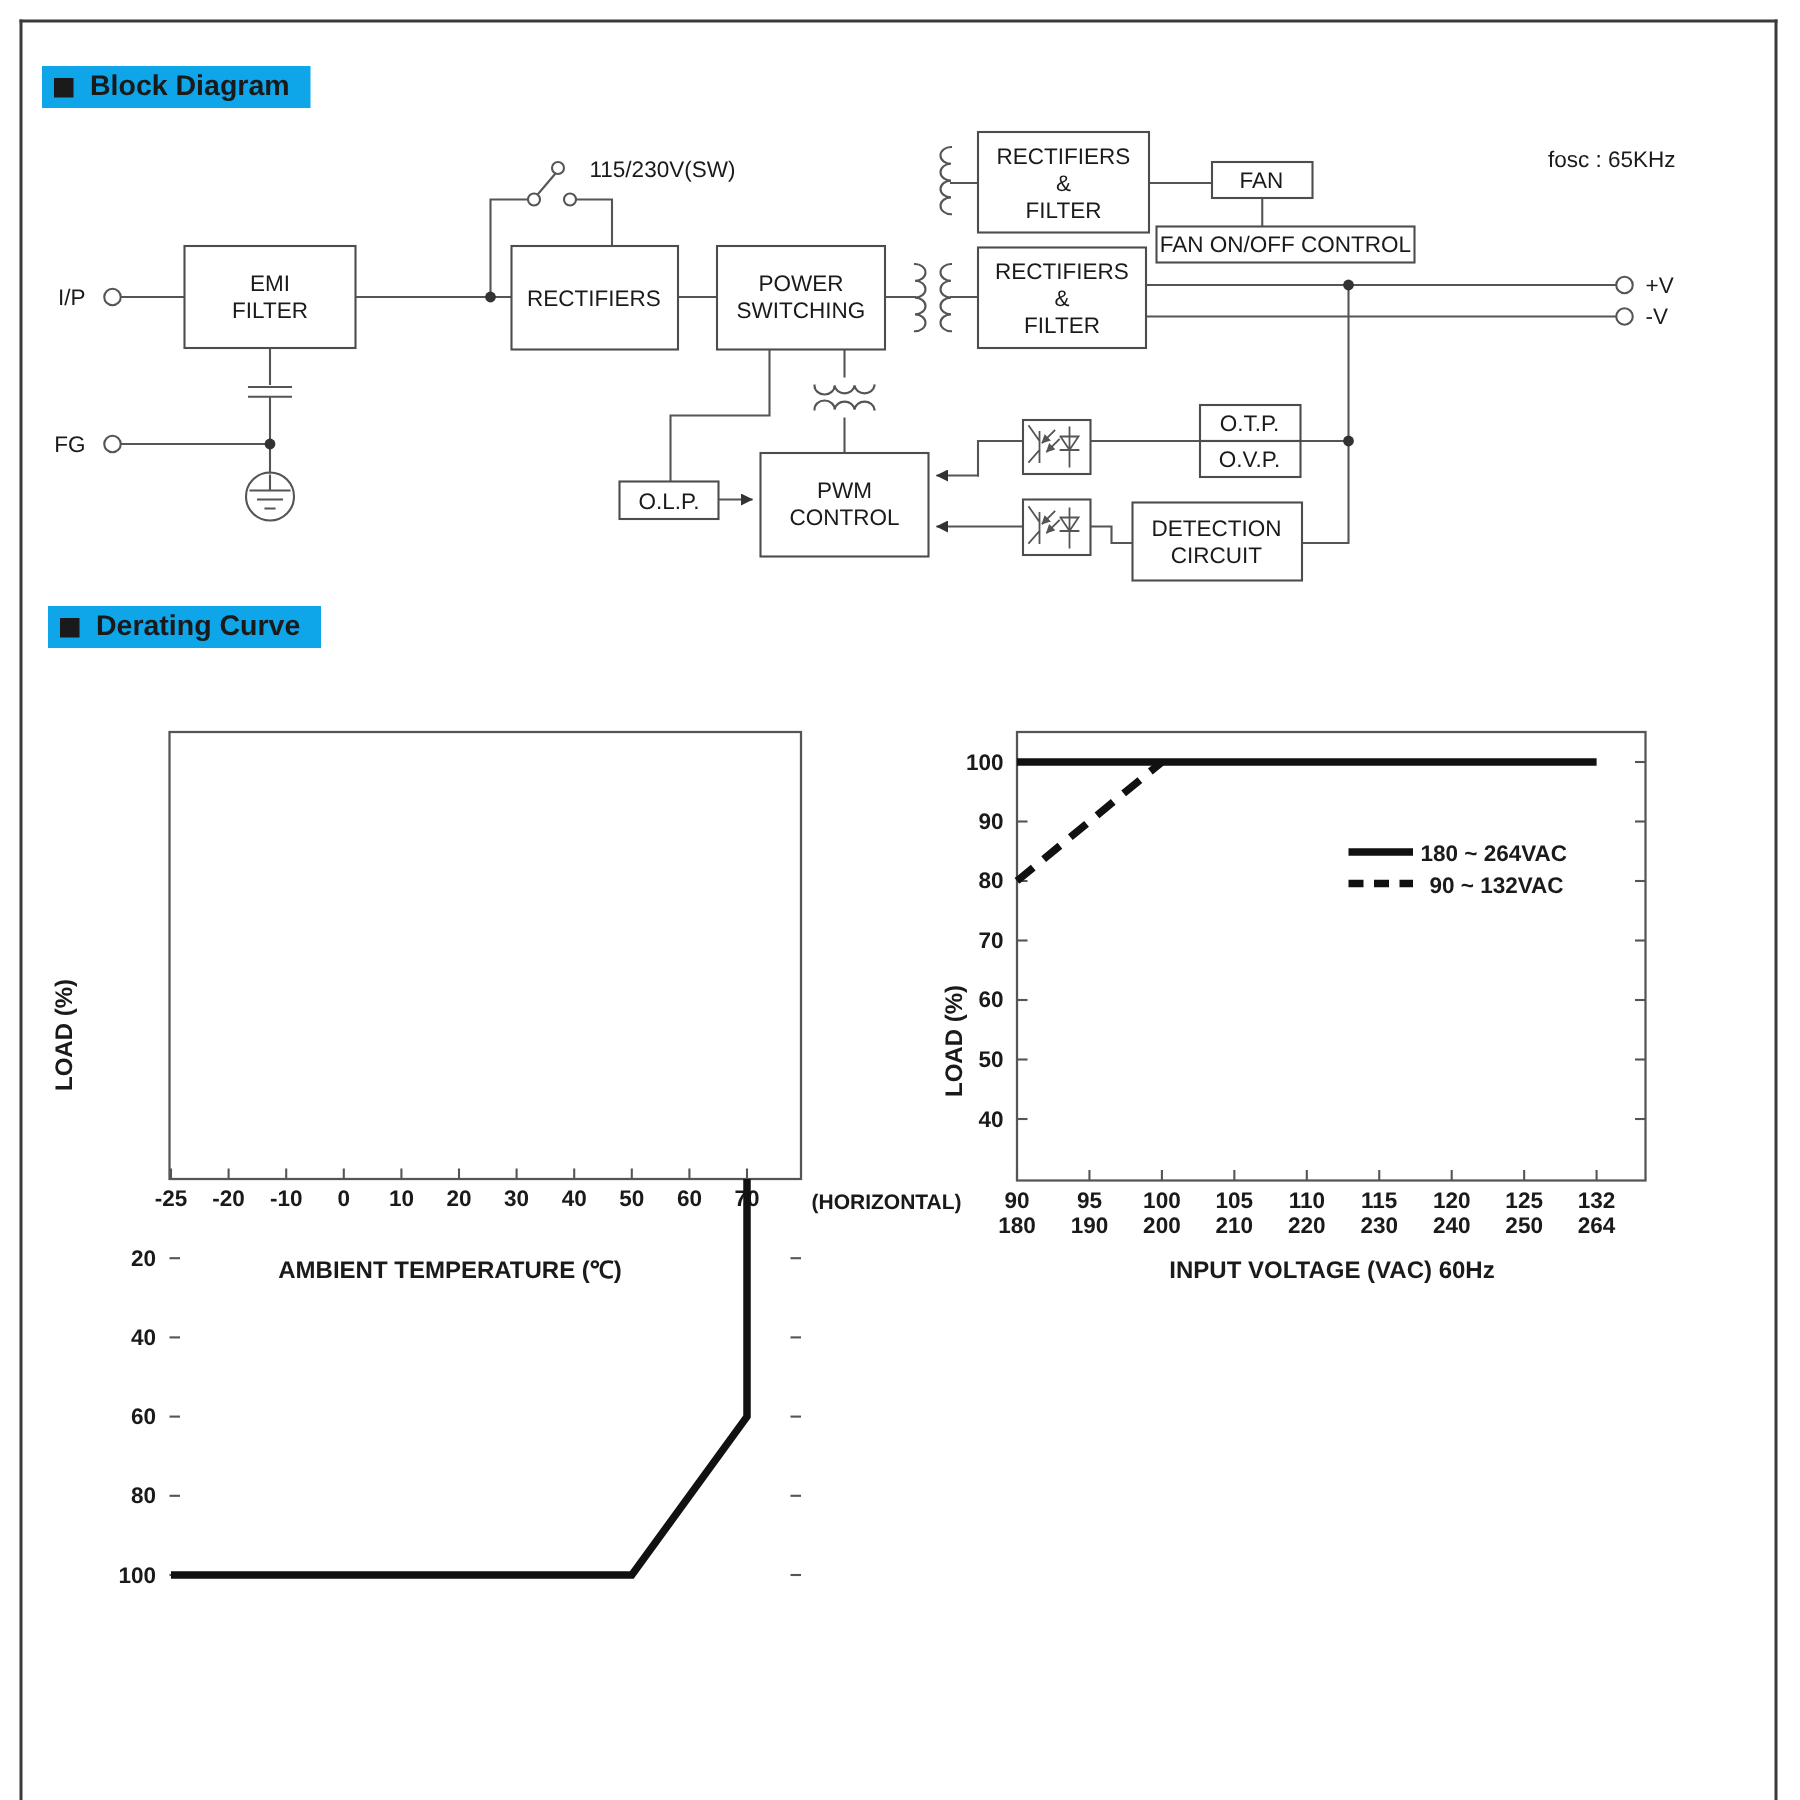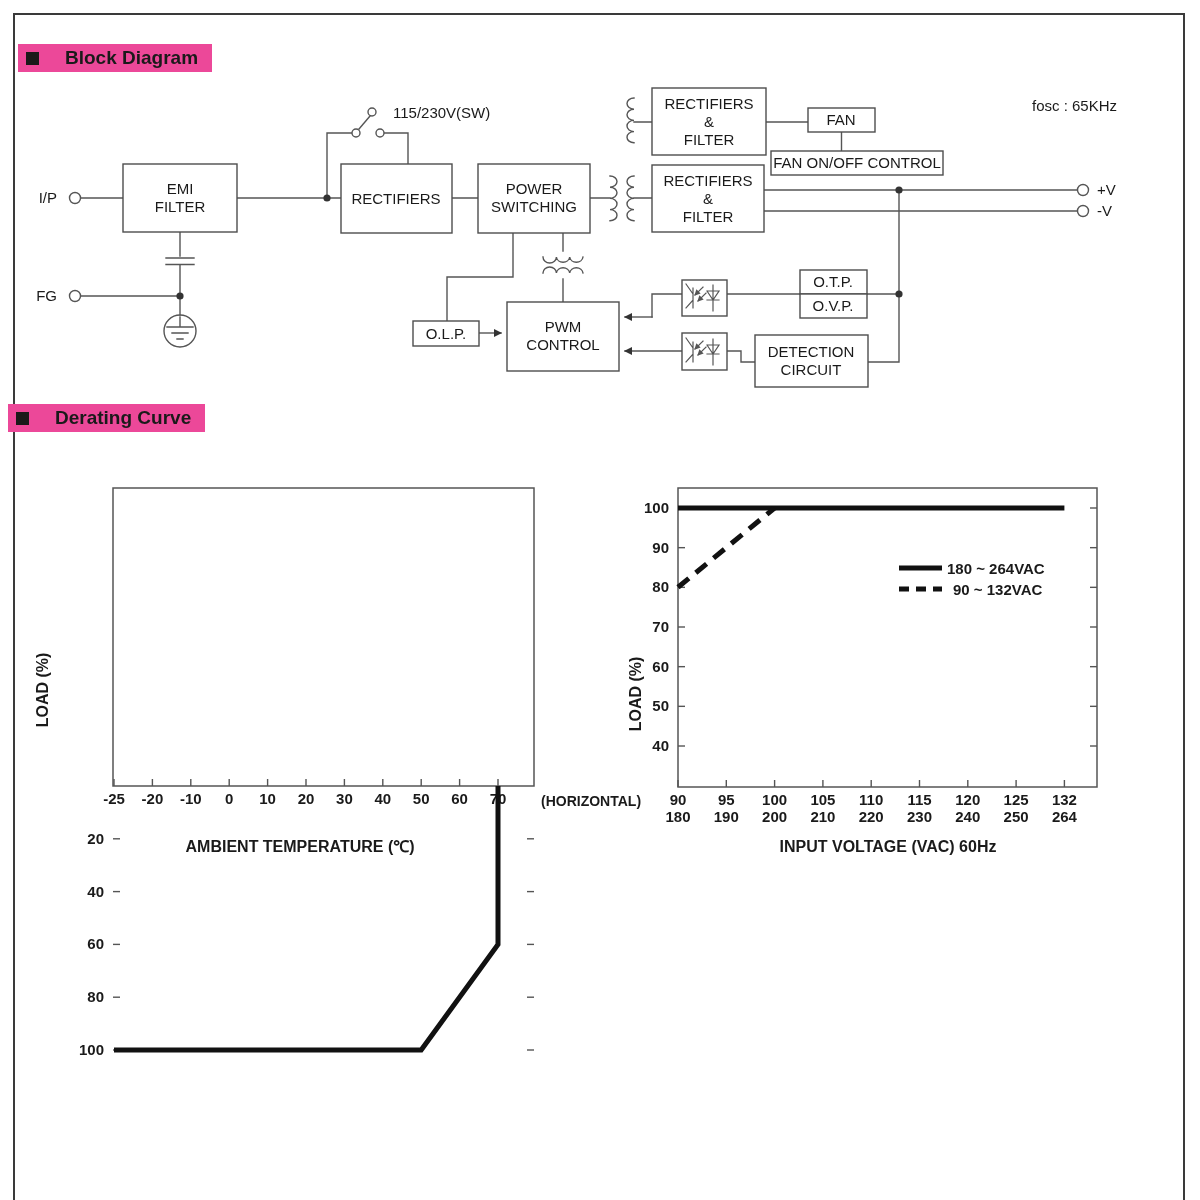--- a/index.html
+++ b/index.html
@@ -6,27 +6,27 @@
   #page{
     position:relative;width:1200px;height:1200px;background:#fff;overflow:hidden;
     font-family:"Liberation Sans",sans-serif;color:#1a1a1a;
   }
   .frame{
     position:absolute;left:13px;top:13px;width:1172px;height:1187px;
     border-left:2px solid #3a3a3a;border-top:2px solid #3a3a3a;border-right:2px solid #3a3a3a;
     box-sizing:border-box;pointer-events:none;
   }
   .section-header{
-    position:absolute;display:flex;align-items:center;gap:26px;
-    background:#ec4899;height:28px;padding:0 14px 0 8px;
-    font-weight:bold;font-size:19px;letter-spacing:0px;white-space:nowrap;
+    position:absolute;display:flex;align-items:center;gap:11px;
+    background:#0ea5e9;height:28px;padding:0 14px 0 8px;
+    font-weight:bold;font-size:19px;letter-spacing:0px;white-space:nowrap;margin-left:10px;
   }
   .section-header .bullet{width:13px;height:13px;background:#1a1a1a;flex:0 0 auto;}
   #hdr-block{left:18px;top:44px;}
-  #hdr-derating{left:8px;top:404px;}
+  #hdr-derating{left:22px;top:404px;}
   #hdr-static{left:600px;top:404px;}
   svg{position:absolute;left:0;top:0;}
   svg text{fill:#1a1a1a;}
   .boxlabel{font-size:15px;}
   .small-note{font-size:15px;}
   .chart-title{font-size:16px;font-weight:bold;}
   .ylab{font-size:16px;font-weight:bold;}
   .legend-label{font-size:15px;font-weight:bold;}
   .horiz-note{font-size:14px;font-weight:bold;}
 </style>

